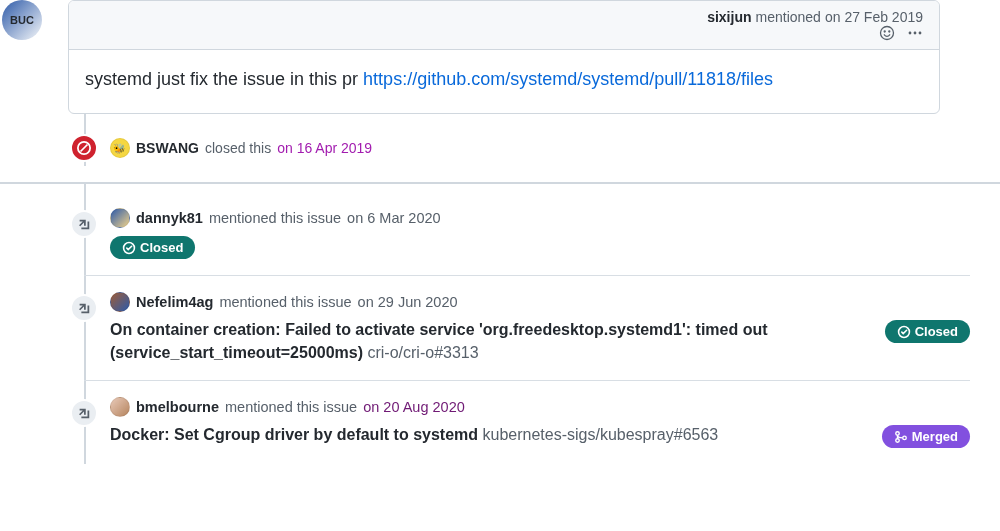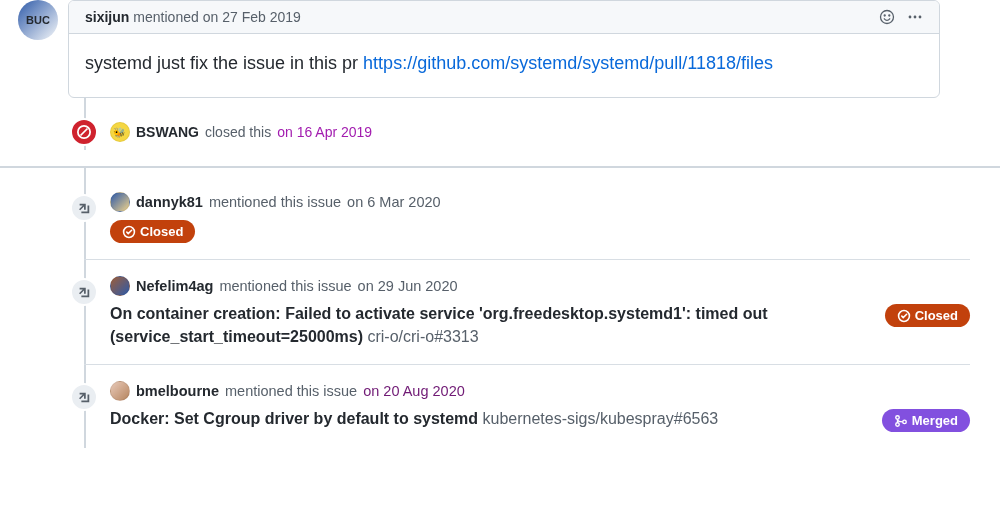--- a/index.html
+++ b/index.html
@@ -25,21 +25,21 @@
   }
   .comment-wrap {
     position: relative;
     margin-left: -84px;
     padding-left: 0;
     background: #ffffff;
     z-index: 1;
   }
   .avatar-large {
     position: absolute;
-    left: 18px;
+    left: 2px;
     top: 0;
     width: 40px;
     height: 40px;
     border-radius: 50%;
     background: linear-gradient(135deg,#2e5aa8,#f6f8fa);
     display: flex;
     align-items: center;
     justify-content: center;
     font-weight: 700;
     color: #24292f;
@@ -55,20 +55,21 @@
     margin-right: 30px;
   }
   .comment-header {
     background: #f6f8fa;
     border-bottom: 1px solid #d0d7de;
     padding: 8px 16px;
     display: flex;
     align-items: flex-end;
     justify-content: space-between;
     color: #57606a;
+    flex-direction: column;
   }
   .comment-header-left { display: flex; align-items: center; gap: 4px; }
   .author { font-weight: 600; color: #24292f; }
   .comment-header-right { display: flex; align-items: center; gap: 12px; }
   .icon-btn { color: #57606a; cursor: pointer; display: inline-flex; }
   .comment-body { padding: 16px 16px 20px 16px; font-size: 18px; line-height: 1.5; }
   .comment-body a { color: #0969da; text-decoration: none; }
   .event-row {
     position: relative;
     display: flex;
@@ -138,21 +139,21 @@
   }
   .xref-title { font-size: 16px; font-weight: 600; color: #24292f; line-height: 1.45; max-width: 760px;}
   .xref-ref { font-weight: 400; color: #57606a; }
   .pill {
     display: inline-flex; align-items: center; gap: 4px;
     border-radius: 999px; padding: 4px 12px;
     font-weight: 600; font-size: 13px; color: #ffffff;
     white-space: nowrap;
     margin-top: 2px;
   }
-  .pill-closed { background: #c2410c; }
+  .pill-closed { background: #0f766e; }
   .pill-merged { background: #8250df; }
   .av1{background:linear-gradient(135deg,#2e5aa8,#efd28b);}
   .av2{background:linear-gradient(135deg,#9c5d3a,#2e5aa8);}
   .av3{background:linear-gradient(135deg,#e8c9b8,#b6855f);}
 </style>
 </head>
 <body>
 
 <div class="container">
   <div class="timeline">

